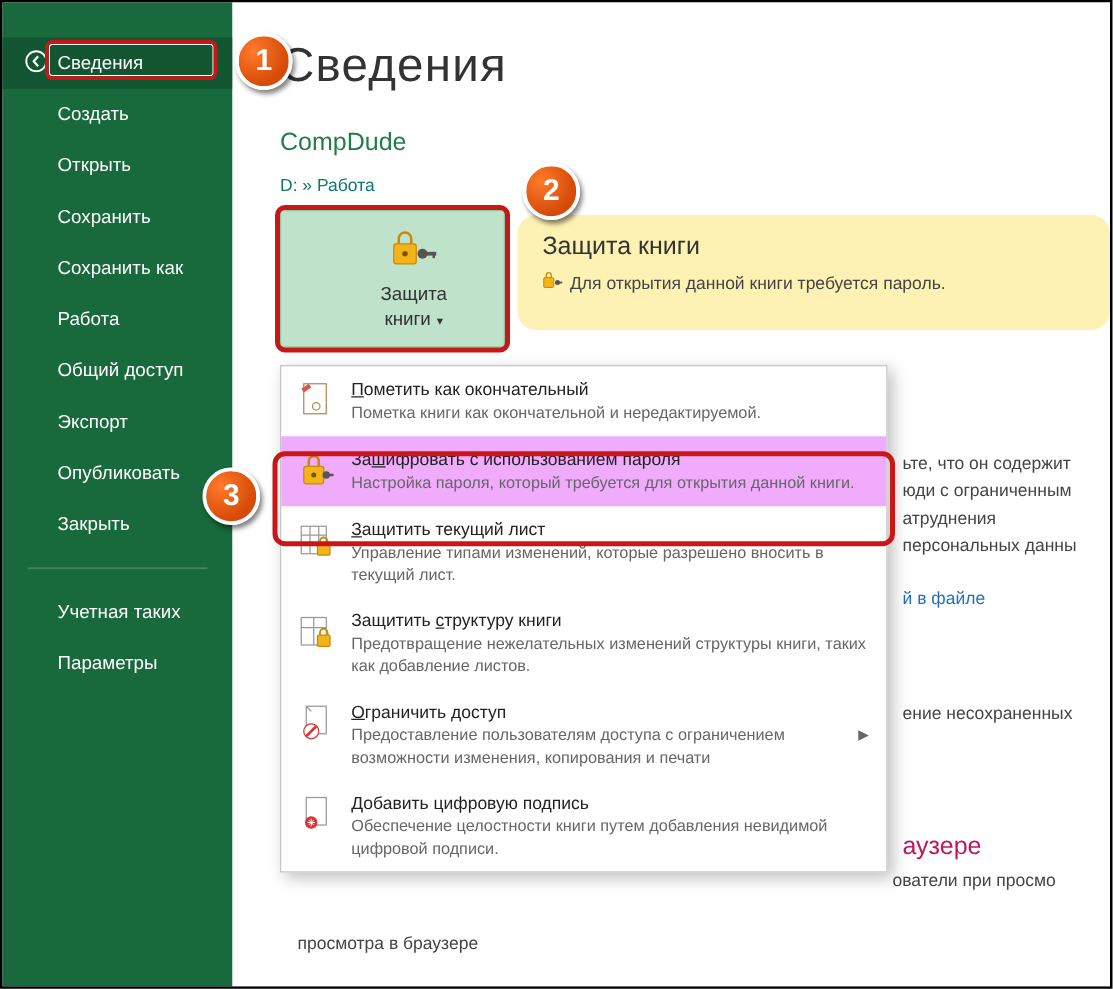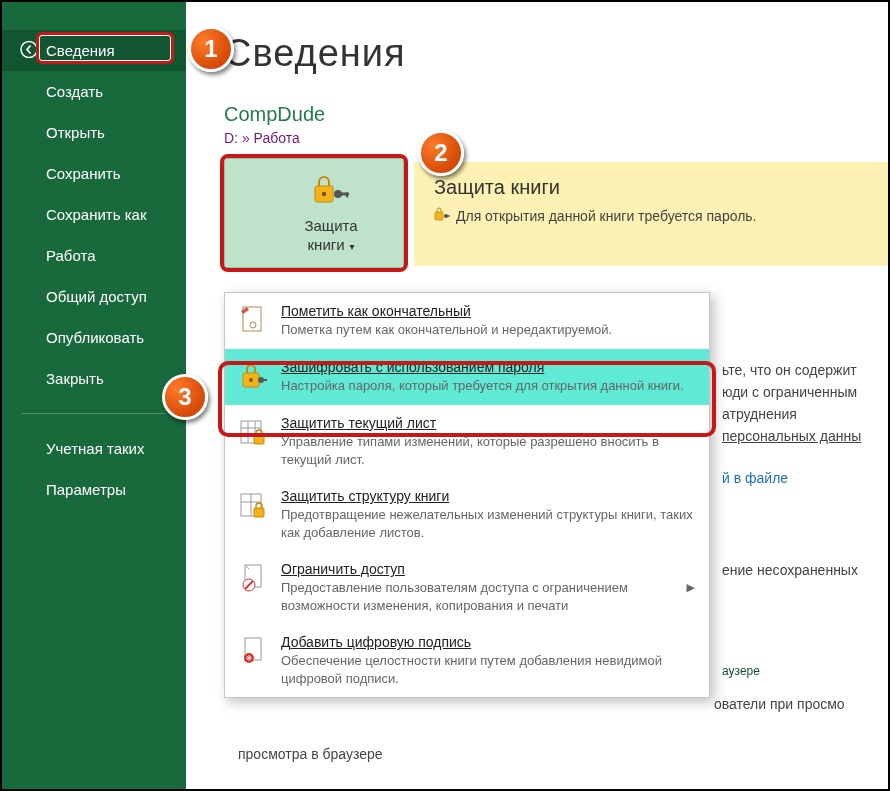--- a/index.html
+++ b/index.html
@@ -6,34 +6,34 @@
 body { background: #fff; width: 890px; height: 791px; overflow: hidden; position: relative; border: 2px solid #000; }
 .sidebar { position: absolute; left: 0; top: 0; width: 184px; height: 100%; background: #18693b; padding-top: 28px; }
 .sidebar-item { color: #fff; font-size: 15px; padding: 12px 20px 12px 44px; cursor: pointer; position: relative; }
 .sidebar-item.selected { background: #125531; }
 .sidebar-item .arrow { position: absolute; left: 18px; top: 50%; transform: translateY(-50%); }
 .sidebar-divider { border-top: 1px solid rgba(255,255,255,0.25); margin: 14px 20px; }
 .selected-frame { position: absolute; left: 34px; top: 30px; width: 138px; height: 32px; border: 3px solid #c91616; border-radius: 6px; box-shadow: 0 0 0 1px #fff inset; }
 .main { position: absolute; left: 184px; top: 0; right: 0; bottom: 0; background: #fff; padding: 30px 0 0 38px; }
 .page-title { font-size: 38px; font-weight: 300; color: #333; letter-spacing: 1px; }
 .doc-name { font-size: 20px; color: #237c49; margin-top: 28px; }
-.doc-path { font-size: 14px; color: #701a75; margin-top: 4px; }
+.doc-path { font-size: 14px; color: #0f766e; margin-top: 14px; }
 .protect-row { position: relative; margin-top: 12px; height: 120px; }
 .protect-btn { position: absolute; left: 0; top: 0; width: 180px; height: 110px; background: #bfe2cb; border: 1px solid #8cc8a4; display: flex; flex-direction: column; align-items: center; justify-content: center; z-index: 2; padding-left: 34px; }
 .protect-btn-frame { position: absolute; left: -4px; top: -4px; width: 188px; height: 118px; border: 4px solid #c91616; border-radius: 8px; z-index: 3; pointer-events: none; }
 .protect-btn .lbl { font-size: 15px; color: #333; text-align: center; margin-top: 6px; line-height: 1.3; }
 .protect-btn .caret { font-size: 10px; margin-left: 2px; }
-.yellow-strip { position: absolute; left: 190px; right: 0; top: 4px; height: 104px; background: #fdf1b3; padding: 14px 20px; }
+.yellow-strip { position: absolute; left: 190px; right: 0; top: 4px; height: 92px; background: #fdf1b3; padding: 14px 20px; border-radius: 15px; }
 .yellow-strip h3 { font-size: 20px; color: #333; font-weight: 400; margin-bottom: 8px; }
 .yellow-strip .msg { font-size: 14px; color: #444; display: flex; align-items: center; gap: 6px; }
 .dropdown { position: absolute; left: 222px; top: 290px; width: 486px; background: #fff; border: 1px solid #c6c6c6; box-shadow: 4px 4px 12px rgba(0,0,0,0.25); z-index: 10; }
 .dd-item { display: flex; gap: 12px; padding: 10px 14px 10px 12px; cursor: pointer; }
-.dd-item.hover { background: #5eead4; }
+.dd-item.hover { background: #f0abfc; }
 .dd-item .ico { width: 32px; height: 36px; flex: 0 0 32px; display: flex; align-items: center; justify-content: center; }
-.dd-item .txt .t1 { font-size: 14px; color: #222; font-weight: 400; text-decoration: underline; }
+.dd-item .txt .t1 { font-size: 14px; color: #222; font-weight: 400; }
 .dd-item .txt .t1 u { text-decoration: underline; }
 .dd-item .txt .t2 { font-size: 13px; color: #666; margin-top: 2px; line-height: 1.35; }
 .dd-item .chev { align-self: center; color: #666; font-size: 11px; margin-left: auto; }
 .encrypt-frame { position: absolute; left: 216px; top: 359px; width: 498px; height: 76px; border: 4px solid #c91616; border-radius: 10px; z-index: 11; pointer-events: none; }
 .bg-text { position: absolute; color: #444; font-size: 14px; z-index: 1; line-height: 1.5; }
 .bg-link { color: #1f6fbf; }
 .num-badge { position: absolute; width: 46px; height: 46px; border-radius: 50%; background: radial-gradient(circle at 30% 30%, #ff7a2a, #d54a07 70%); border: 3px solid #fff; box-shadow: 2px 3px 4px rgba(0,0,0,0.5); color: #fff; font-weight: 700; font-size: 24px; display: flex; align-items: center; justify-content: center; z-index: 20; }
 </style>
 </head>
 <body>
@@ -47,20 +47,21 @@
         </svg>
     </span>
     <span>Сведения</span>
   </div>
   <div class="sidebar-item"><span>Создать</span></div>
   <div class="sidebar-item"><span>Открыть</span></div>
   <div class="sidebar-item"><span>Сохранить</span></div>
   <div class="sidebar-item"><span>Сохранить как</span></div>
   <div class="sidebar-item"><span>Работа</span></div>
   <div class="sidebar-item"><span>Общий доступ</span></div>
+  <div class="sidebar-item"><span>Экспорт</span></div>
   <div class="sidebar-item"><span>Опубликовать</span></div>
   <div class="sidebar-item"><span>Закрыть</span></div>
   <div class="sidebar-divider"></div>
   <div class="sidebar-item"><span>Учетная таких</span></div>
   <div class="sidebar-item"><span>Параметры</span></div>
 </div>
 <div class="selected-frame"></div>
 
 <div class="main">
   <div class="page-title">Сведения</div>
@@ -99,39 +100,39 @@
         </span>
         <span>Для открытия данной книги требуется пароль.</span>
       </div>
     </div>
   </div>
 </div>
 
 <div class="bg-text" style="left:720px; top:358px;">ьте, что он содержит</div>
 <div class="bg-text" style="left:720px; top:380px;">юди с ограниченным</div>
 <div class="bg-text" style="left:720px; top:402px;">атруднения</div>
-<div class="bg-text" style="left:720px; top:424px;text-decoration:underline;">персональных данны</div>
+<div class="bg-text" style="left:720px; top:424px;">персональных данны</div>
 <div class="bg-text bg-link" style="left:720px; top:466px;">й в файле</div>
 <div class="bg-text" style="left:720px; top:558px;">ение несохраненных</div>
-<div class="bg-text" style="left:720px; top:660px; font-size:12px; color:#14532d;">аузере</div>
+<div class="bg-text" style="left:720px; top:660px; font-size:20px; color:#be185d;">аузере</div>
 <div class="bg-text" style="left:712px; top:692px;">ователи при просмо</div>
 <div class="bg-text" style="left:236px; top:742px;">просмотра в браузере</div>
 
 <div class="dropdown">
   <div class="dd-item">
     <div class="ico">
         <svg width="28" height="32" viewBox="0 0 28 32">
           <rect x="4" y="2" width="18" height="24" fill="#fff" stroke="#b6885a"></rect>
           <path d="M2 6 l6 -4 l2 3 l-6 4 z" fill="#d9564f"></path>
           <circle cx="14" cy="20" r="3" fill="none" stroke="#b6885a"></circle>
         </svg>
       </div>
     <div class="txt">
       <div class="t1"><u>П</u><span>ометить как окончательный</span></div>
-      <div class="t2">Пометка путем как окончательной и нередактируемой.</div>
+      <div class="t2">Пометка книги как окончательной и нередактируемой.</div>
     </div>
   </div>
   <div class="dd-item hover">
     <div class="ico">
         <svg width="28" height="32" viewBox="0 0 28 32">
           <rect x="4" y="12" width="16" height="14" rx="2" fill="#f2b418" stroke="#c78a0c"></rect>
           <path d="M8 12v-4a4 4 0 0 1 8 0v4" fill="none" stroke="#c78a0c" stroke-width="2"></path>
           <circle cx="12" cy="19" r="2" fill="#7a5303"></circle>
           <circle cx="22" cy="19" r="3" fill="#555"></circle>
           <rect x="24" y="18" width="4" height="2" fill="#555"></rect>

